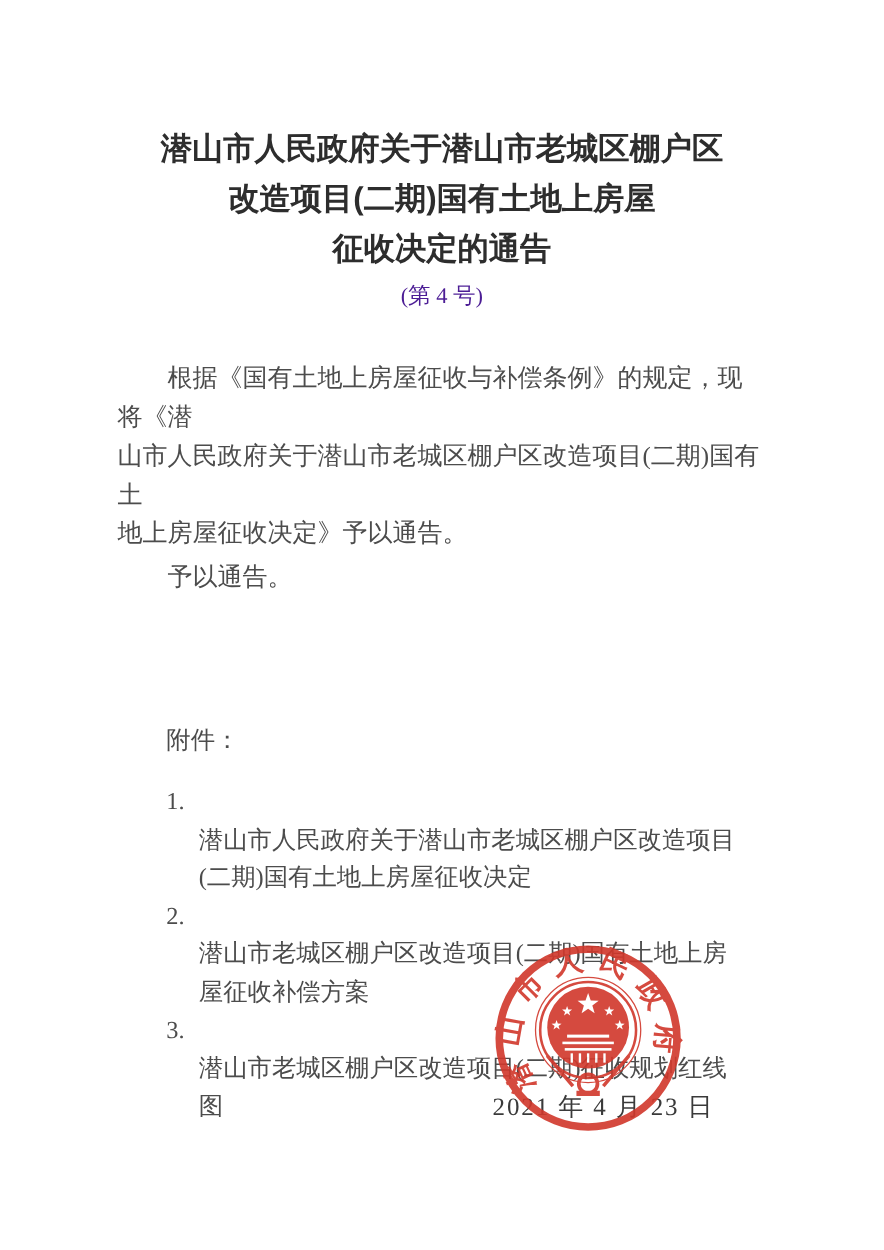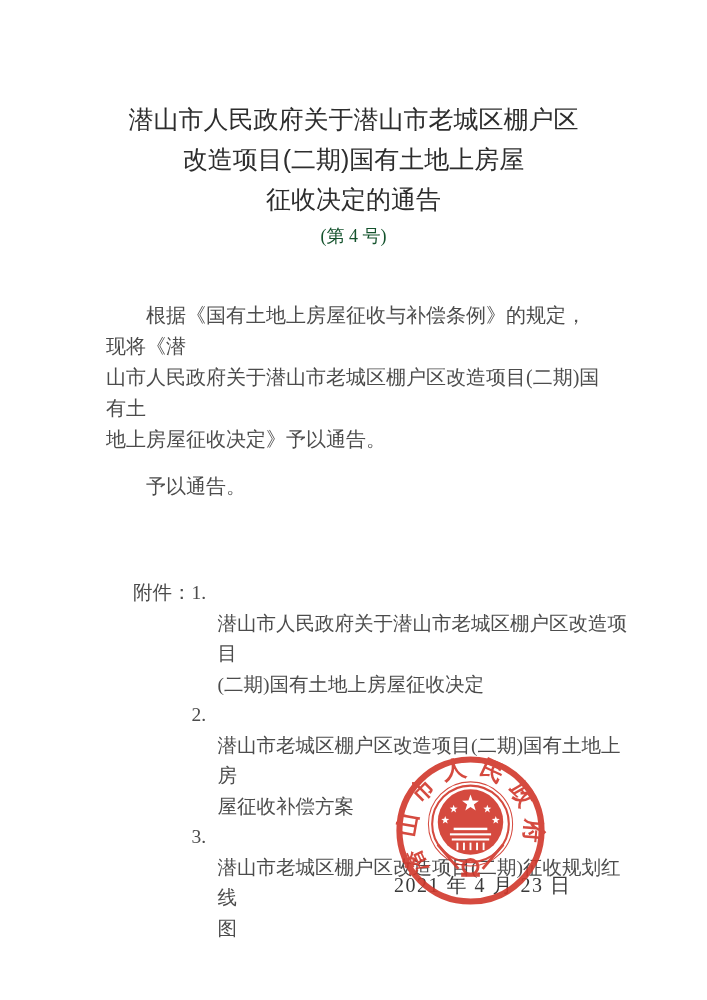--- a/index.html
+++ b/index.html
@@ -12,41 +12,41 @@
     position:relative;
     width:707px;height:1000px;
     background:#ffffff;
     overflow:hidden;
     font-family:"Liberation Serif","DejaVu Serif",serif;
   }
   .doc-title{
     position:absolute;top:99px;left:0;width:707px;
     text-align:center;
     font-family:"Liberation Sans","DejaVu Sans",sans-serif;
-    font-weight:400;
+    font-weight:700;
     font-size:25px;line-height:40px;
     color:var(--title-gray);
     white-space:pre-line;
   }
   .doc-number{
     position:absolute;top:224px;left:0;width:707px;
     text-align:center;
-    font-size:18px;color:#14532d;
+    font-size:18px;color:#4c1d95;
   }
   .body-text{
     position:absolute;left:90px;top:284px;width:526px;
     font-size:20px;line-height:31px;
     color:var(--text-gray);
   }
-  .body-text p{margin:16px;white-space:pre-line;text-indent:2em;}
+  .body-text p{margin:4px;white-space:pre-line;text-indent:2em;}
   .attach{
     position:absolute;left:133px;top:578px;width:500px;
     font-size:19.5px;line-height:30.5px;
     color:var(--text-gray);
-    display:flex;align-items:flex-start;
+    display:flex;align-items:flex-start;flex-direction:column;
   }
   .attach-label{flex:0 0 49px;white-space:nowrap;}
   .attach-items{flex:1;}
   .attach-item{position:relative;padding-left:26px;white-space:pre-line;}
   .attach-item .num{position:absolute;left:0;top:0;}
   .seal-date{
     position:absolute;left:394px;top:872px;
     font-size:20px;color:#3a3a3a;
     letter-spacing:1.5px;white-space:nowrap;
   }

